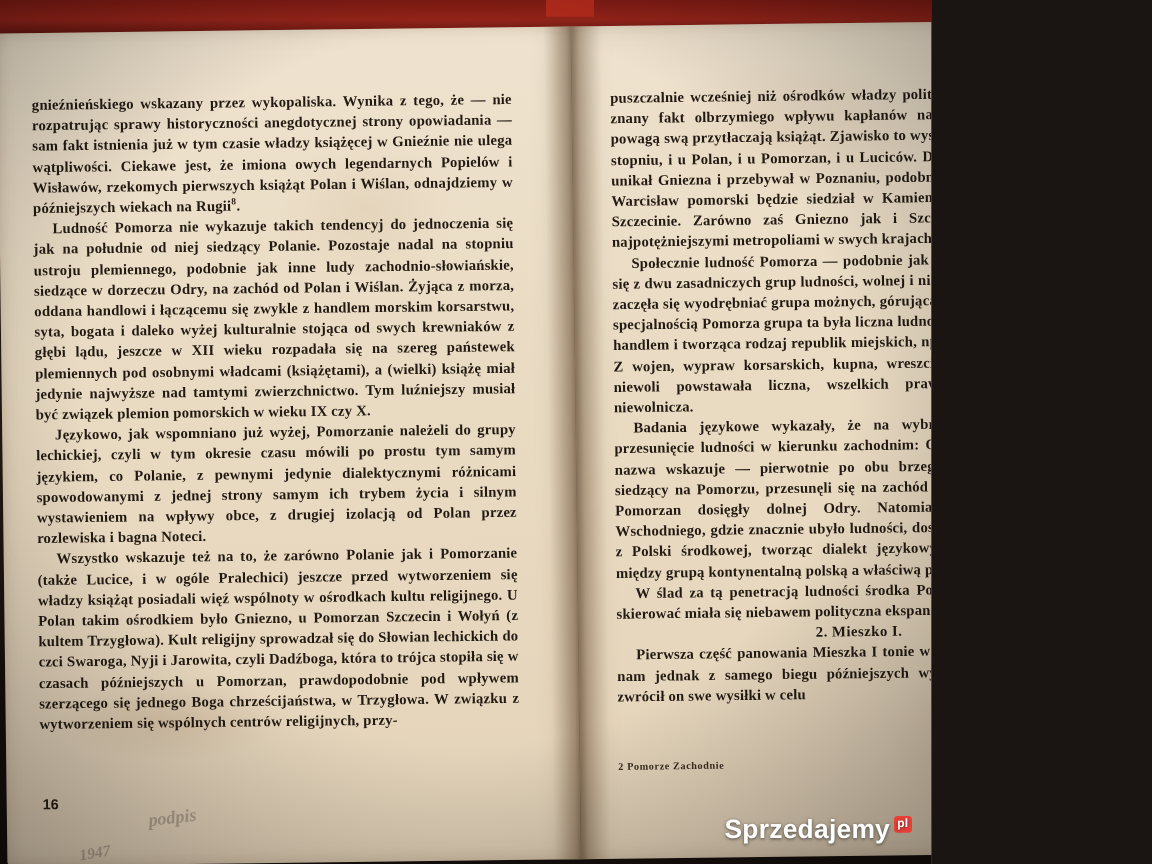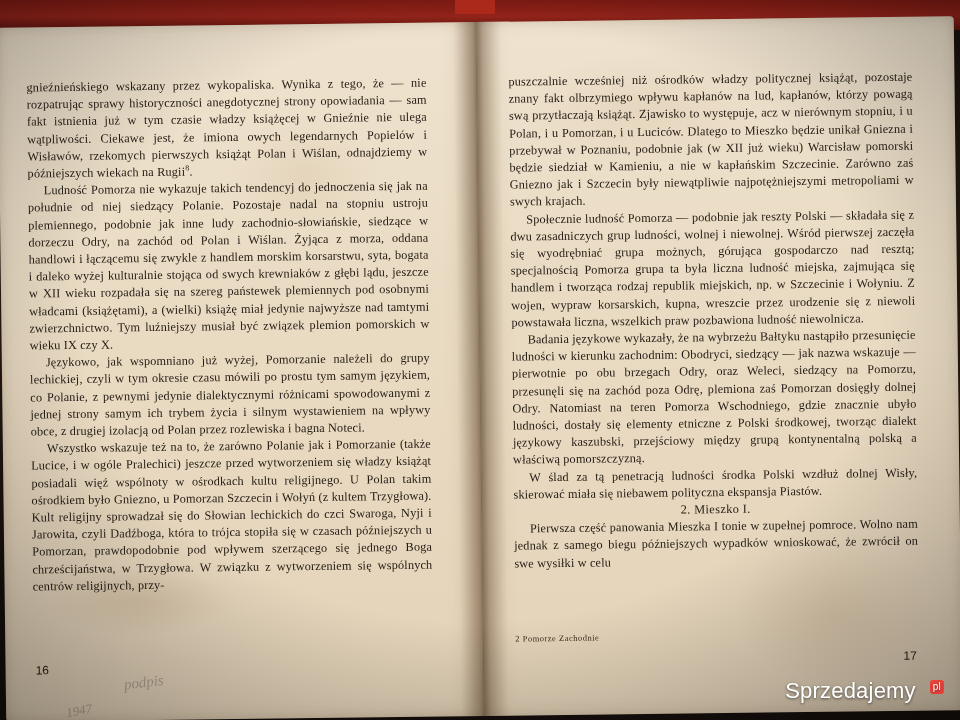--- a/index.html
+++ b/index.html
@@ -9,24 +9,25 @@
   }
   body {
     width: 960px;
     height: 720px;
     overflow: hidden;
     font-family: "Liberation Serif", serif;
   }
 
   #page {
     position: relative;
-    width: 960px;
+    width: 776px;
     height: 720px;
     background: #8b5cf6;
     overflow: hidden;
+    font-weight: bold;
   }
 
   
   .backdrop {
     position: absolute;
     inset: 0;
     background:
       radial-gradient(ellipse 70% 60% at 50% 40%, #4a362a 0%, #2b1d16 60%, #150f0c 100%);
   }
 
@@ -174,21 +175,21 @@
     font-family: "Liberation Sans", sans-serif;
     font-size: 22px;
     color: #ffffff;
     letter-spacing: 0.2px;
     text-shadow: 0 1px 3px rgba(0,0,0,0.6);
     display: flex;
     align-items: flex-start;
   }
   .watermark .dot {
     display: inline-block;
-    margin-left: 14px;
+    margin-left: 3px;
     background: #e8413a;
     color: #fff;
     font-size: 10px;
     line-height: 12px;
     padding: 1px 3px 1px 3px;
     border-radius: 3px;
     position: relative;
     top: 2px;
   }
 

